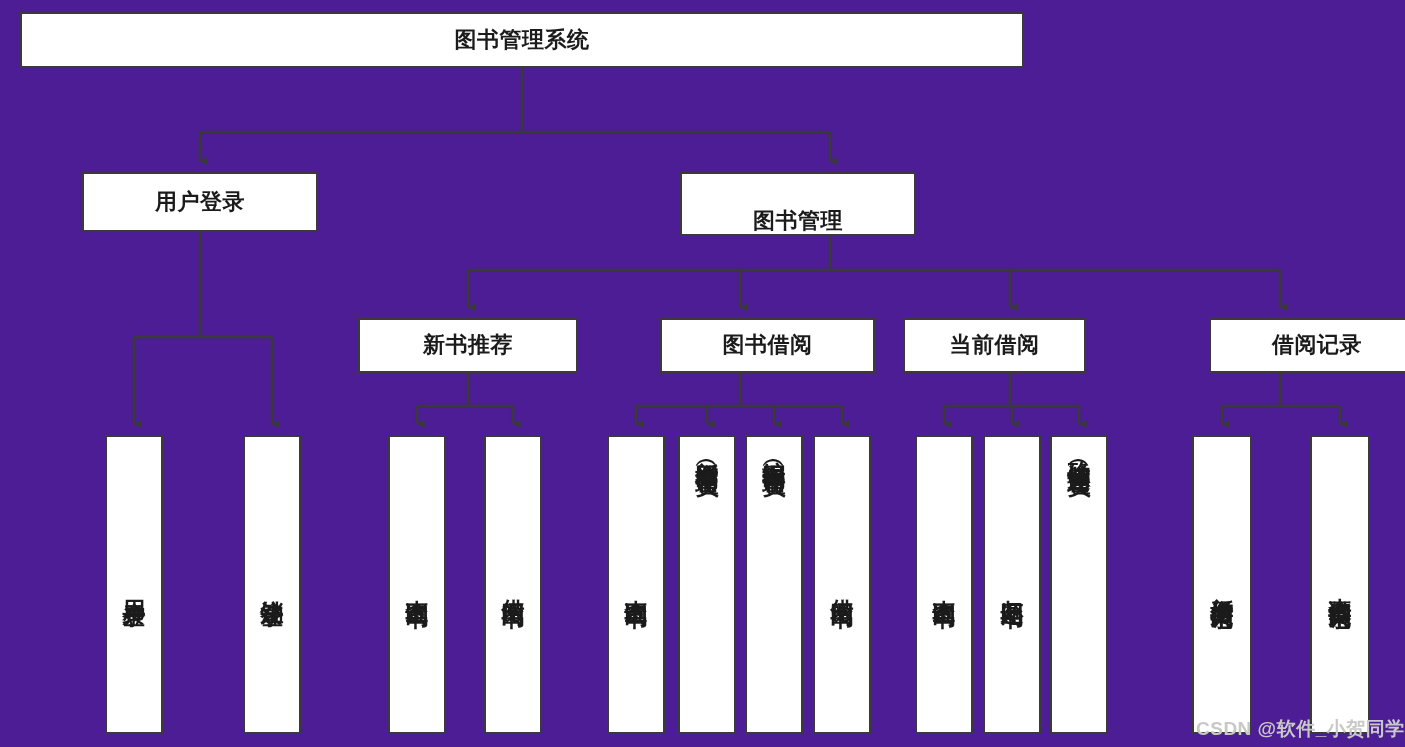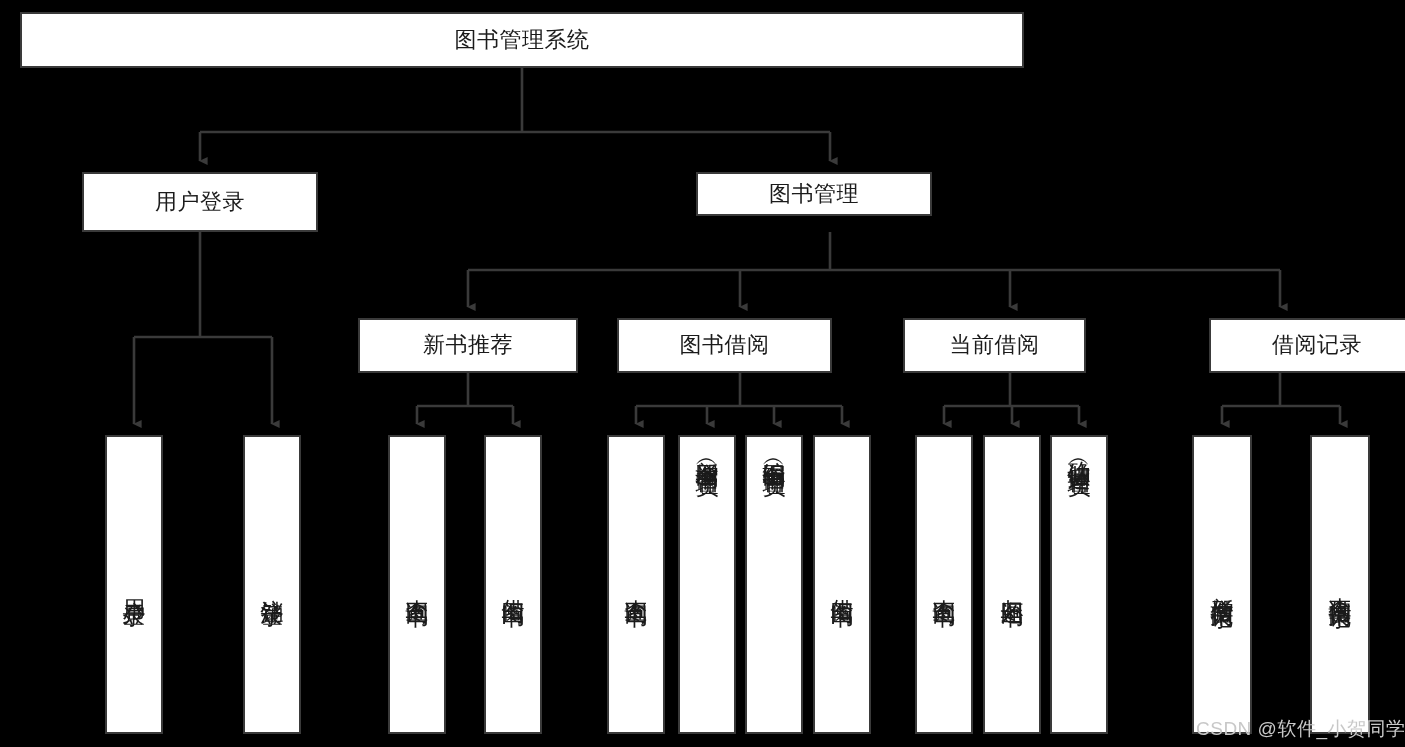--- a/index.html
+++ b/index.html
@@ -69,21 +69,21 @@
     font-size: 19px;
     letter-spacing: 0.5px;
     z-index: 5;
     white-space: nowrap;
     user-select: none;
   }
 </style>
 </head>
 <body>
 
-<div id="diagram-root" style="background: #000000;">
+<div id="diagram-root" style="background: #4c1d95; font-weight: bold;">
 
   <svg id="edge-layer" viewBox="0 0 1405 747" width="1405" height="747" xmlns="http://www.w3.org/2000/svg">
     <defs>
       <marker id="arrowhead" markerWidth="9" markerHeight="9" refX="4.2" refY="7.6" orient="auto" markerUnits="userSpaceOnUse">
         <path d="M 0.2 0 L 8.2 0 L 4.2 8.4 Z" fill="#3a3a3a"></path>
       </marker>
     </defs>
 
     <g stroke="#3a3a3a" stroke-width="2.6" fill="none" stroke-linecap="butt">
 
@@ -129,28 +129,28 @@
     </g>
   </svg>
 
   <div class="node horizontal" style="left: 20px; top: 12px; width: 1004px; height: 56px; border-color: rgb(58, 58, 58); color: rgb(27, 27, 27);">
     <span class="node-label">图书管理系统</span>
   </div>
 
   <div class="node horizontal" style="left: 82px; top: 172px; width: 236px; height: 60px; border-color: rgb(58, 58, 58); color: rgb(27, 27, 27);">
     <span class="node-label">用户登录</span>
   </div>
-  <div class="node horizontal" style="left: 696px; top: 172px; width: 236px; height: 44px; border-color: rgb(58, 58, 58); color: rgb(27, 27, 27);">
+  <div class="node horizontal" style="left: 680px; top: 172px; width: 236px; height: 64px; border-color: rgb(58, 58, 58); color: rgb(27, 27, 27); align-items: flex-end;">
     <span class="node-label">图书管理</span>
   </div>
 
   <div class="node horizontal" style="left: 358px; top: 318px; width: 220px; height: 55px; border-color: rgb(58, 58, 58); color: rgb(27, 27, 27);">
     <span class="node-label">新书推荐</span>
   </div>
-  <div class="node horizontal" style="left: 617px; top: 318px; width: 215px; height: 55px; border-color: rgb(58, 58, 58); color: rgb(27, 27, 27);">
+  <div class="node horizontal" style="left: 660px; top: 318px; width: 215px; height: 55px; border-color: rgb(58, 58, 58); color: rgb(27, 27, 27);">
     <span class="node-label">图书借阅</span>
   </div>
   <div class="node horizontal" style="left: 903px; top: 318px; width: 183px; height: 55px; border-color: rgb(58, 58, 58); color: rgb(27, 27, 27);">
     <span class="node-label">当前借阅</span>
   </div>
   <div class="node horizontal" style="left: 1209px; top: 318px; width: 216px; height: 55px; border-color: rgb(58, 58, 58); color: rgb(27, 27, 27);">
     <span class="node-label">借阅记录</span>
   </div>
 
   <div class="node vertical center-text" style="left: 105px; top: 435px; width: 58px; height: 299px; border-color: rgb(58, 58, 58); color: rgb(27, 27, 27);">

